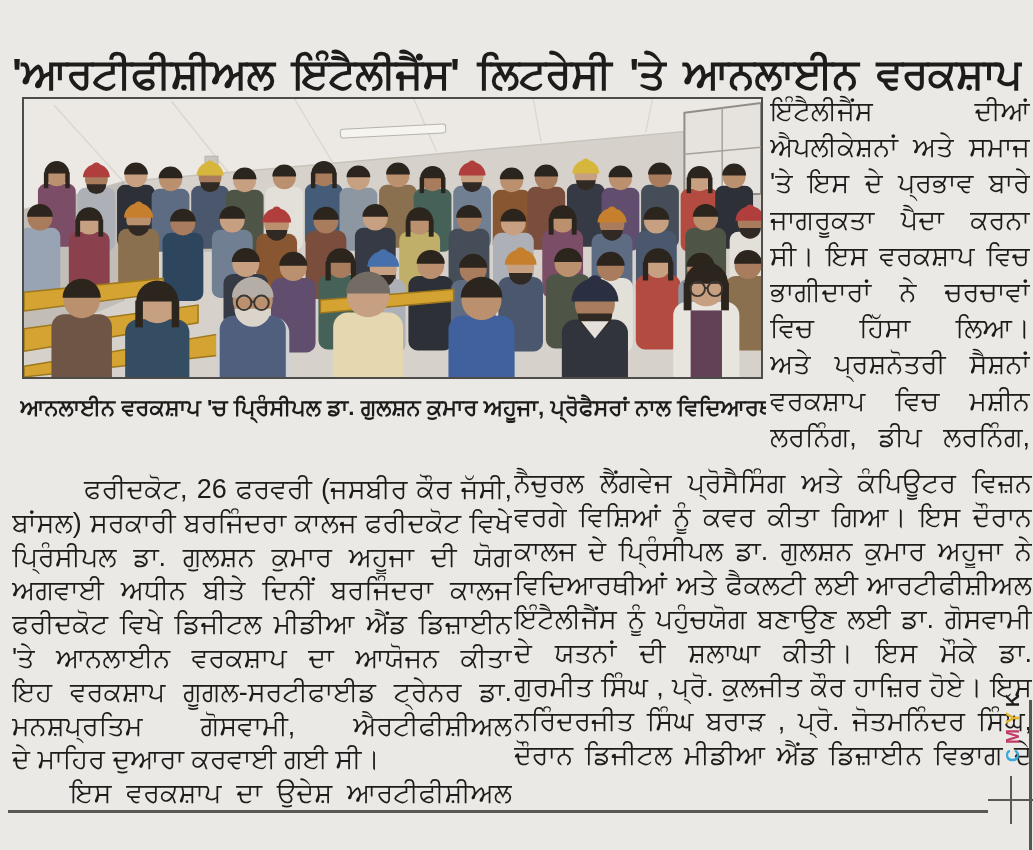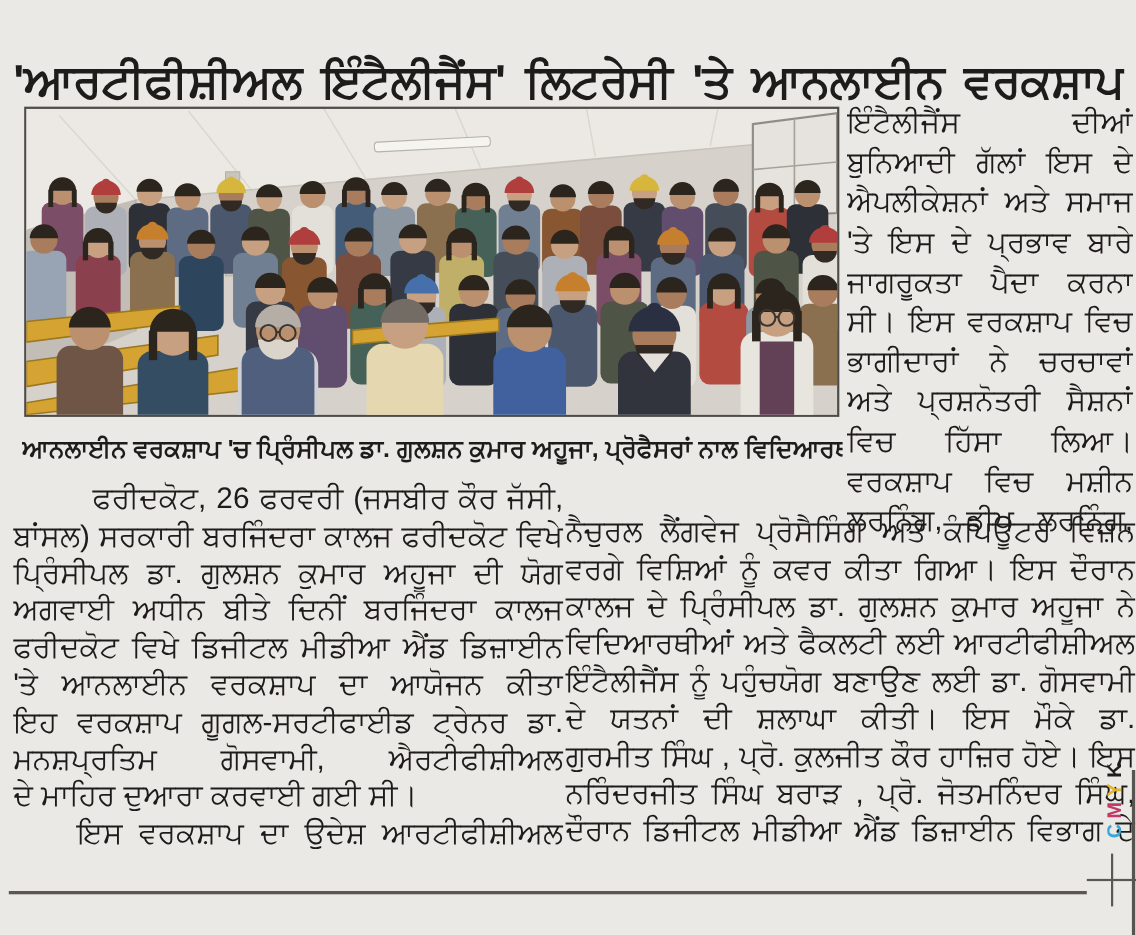--- a/index.html
+++ b/index.html
@@ -32,21 +32,21 @@
   .ln{
     text-align:justify;text-align-last:justify;overflow:hidden;
     font-size:27px;
   }
   .col-rt{left:770px;top:93px;width:260px;}
   .col-rt .ln{height:36.2px;line-height:36.2px;}
   .col-left{left:12px;top:437px;width:500px;}
   .col-left .ln{height:33.8px;line-height:33.8px;}
   .col-rb{left:514px;top:466px;width:518px;}
   .col-rb .ln{height:34px;line-height:34px;}
-  .ln.ind1{padding-left:72px;}
+  .ln.ind1{padding-left:72px;margin-top:36px;}
   .ln.ind2{padding-left:58px;}
   .ln.end{text-align-last:left;}
   .rule{left:8px;top:810px;width:980px;height:3px;background:var(--rule_gray);}
   .vline-right{left:1029px;top:700px;width:3px;height:150px;background:#57554f;}
   .cmyk{left:1003px;top:762px;width:0;height:0;overflow:visible;}
   .cmyk-inner{
     display:inline-block;transform:rotate(-90deg);transform-origin:0 0;
     white-space:nowrap;font-weight:700;font-size:18px;letter-spacing:5px;
     font-family:"Liberation Sans",sans-serif;
   }
@@ -405,28 +405,27 @@
         <circle cx="677.25" cy="192.625" r="7.3500000000000005" fill="none" stroke="#34302c" stroke-width="1.9250000000000003"></circle>
         <circle cx="694.75" cy="192.625" r="7.3500000000000005" fill="none" stroke="#34302c" stroke-width="1.9250000000000003"></circle>
         <line x1="684.25" y1="191.75" x2="687.75" y2="191.75" stroke="#34302c" stroke-width="1.9250000000000003"></line>
       </g>
       <rect x="0" y="0" width="741" height="282" fill="#a98e5f" opacity="0.06"></rect>
     </svg>
 </div>
 
 <div class="col col-rt">
   <div class="ln">ਇੰਟੈਲੀਜੈਂਸ ਦੀਆਂ</div>
-  <div class="ln">ਬੁਨਿਆਦੀ ਗੱਲਾਂ ਇਸ ਦੇ</div>
   <div class="ln">ਐਪਲੀਕੇਸ਼ਨਾਂ ਅਤੇ ਸਮਾਜ</div>
   <div class="ln">'ਤੇ ਇਸ ਦੇ ਪ੍ਰਭਾਵ ਬਾਰੇ</div>
   <div class="ln">ਜਾਗਰੂਕਤਾ ਪੈਦਾ ਕਰਨਾ</div>
   <div class="ln">ਸੀ। ਇਸ ਵਰਕਸ਼ਾਪ ਵਿਚ</div>
   <div class="ln">ਭਾਗੀਦਾਰਾਂ ਨੇ ਚਰਚਾਵਾਂ</div>
+  <div class="ln">ਵਿਚ ਹਿੱਸਾ ਲਿਆ।</div>
   <div class="ln">ਅਤੇ ਪ੍ਰਸ਼ਨੋਤਰੀ ਸੈਸ਼ਨਾਂ</div>
-  <div class="ln">ਵਿਚ ਹਿੱਸਾ ਲਿਆ।</div>
   <div class="ln">ਵਰਕਸ਼ਾਪ ਵਿਚ ਮਸ਼ੀਨ</div>
   <div class="ln">ਲਰਨਿੰਗ, ਡੀਪ ਲਰਨਿੰਗ,</div>
 </div>
 
 <div class="abs caption">ਆਨਲਾਈਨ ਵਰਕਸ਼ਾਪ 'ਚ ਪ੍ਰਿੰਸੀਪਲ ਡਾ. ਗੁਲਸ਼ਨ ਕੁਮਾਰ ਅਹੂਜਾ, ਪ੍ਰੋਫੈਸਰਾਂ ਨਾਲ ਵਿਦਿਆਰਥੀ।</div>
 
 <div class="col col-left">
   <div class="ln ind1">ਫਰੀਦਕੋਟ, 26 ਫਰਵਰੀ (ਜਸਬੀਰ ਕੌਰ ਜੱਸੀ,</div>
   <div class="ln">ਬਾਂਸਲ) ਸਰਕਾਰੀ ਬਰਜਿੰਦਰਾ ਕਾਲਜ ਫਰੀਦਕੋਟ ਵਿਖੇ</div>
   <div class="ln">ਪ੍ਰਿੰਸੀਪਲ ਡਾ. ਗੁਲਸ਼ਨ ਕੁਮਾਰ ਅਹੂਜਾ ਦੀ ਯੋਗ</div>

